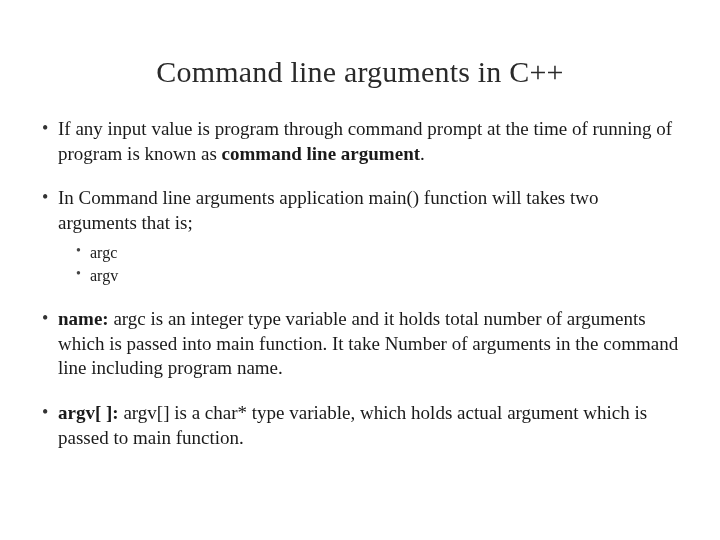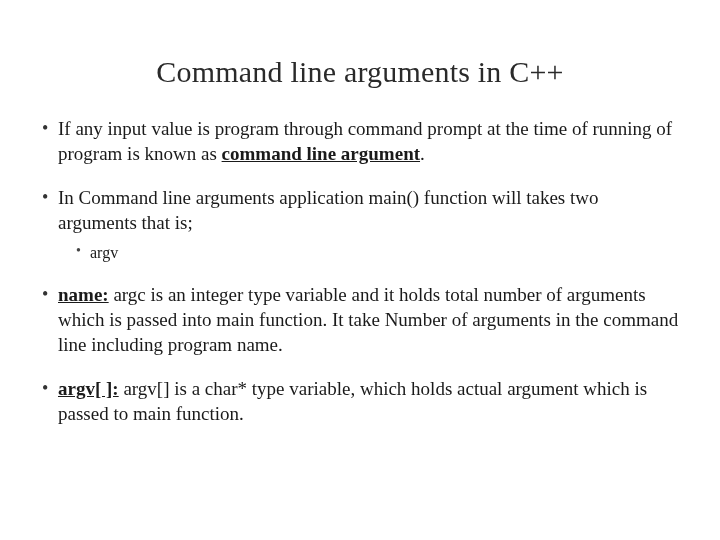--- a/index.html
+++ b/index.html
@@ -60,41 +60,41 @@
   .sub-list > li::before {
     content: "•";
     position: absolute;
     left: 0;
     top: 0;
     color: #444;
     font-size: 14px;
   }
   .bold {
     font-weight: bold;
-    text-decoration: underline;
   }
   .tight {
     margin-bottom: 6px;
   }
 </style>
 </head>
 <body>
 
 <div class="slide">
   <div class="title">Command line arguments in C++</div>
 
   <ul class="bullet-list">
 
     <li>
       <span>If any input value is program through command prompt at the time of running of program is known as </span><span class="bold">command line argument</span><span>.</span>
     </li>
 
     <li>
       <span>In Command line arguments application main() function will takes two arguments that is;</span>
       <ul class="sub-list">
+        <li><span>argc</span></li>
         <li><span>argv</span></li>
       </ul>
     </li>
 
     <li class="tight">
       <span class="bold">name:</span><span> argc is an integer type variable and it holds total number of arguments which is passed into main function. It take Number of arguments in the command line including program name.</span>
     </li>
 
     <li>
       <span class="bold">argv[ ]:</span><span> argv[] is a char* type variable, which holds actual argument which is passed to main function.</span>

